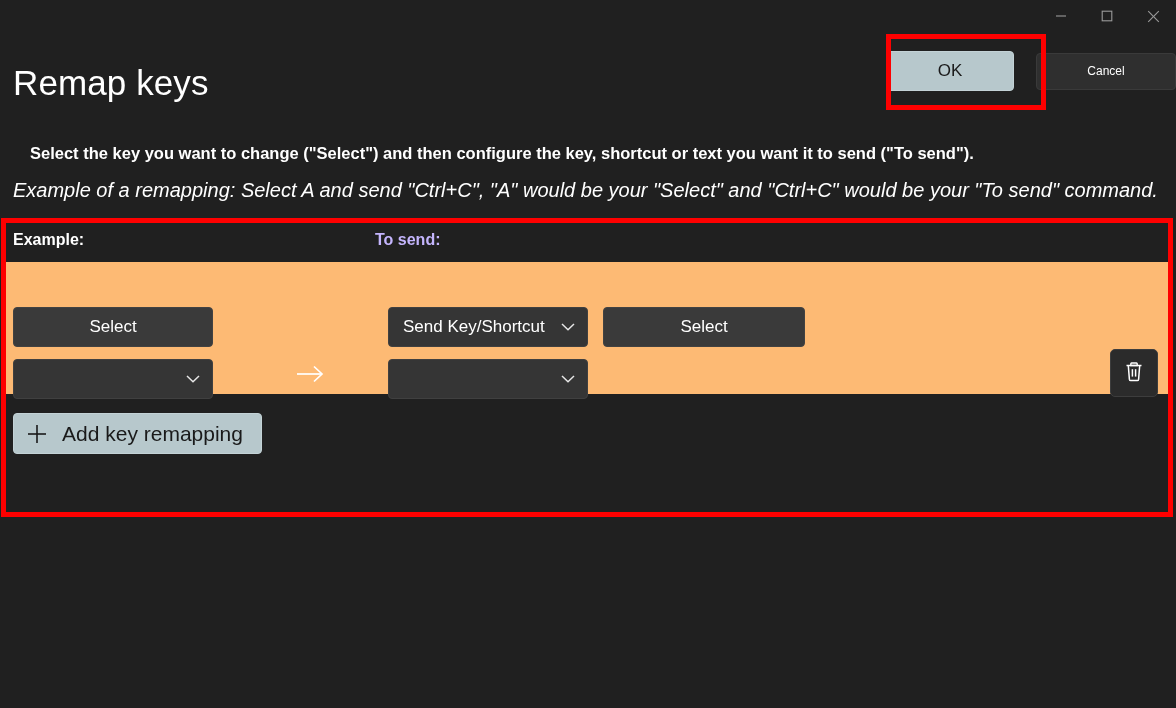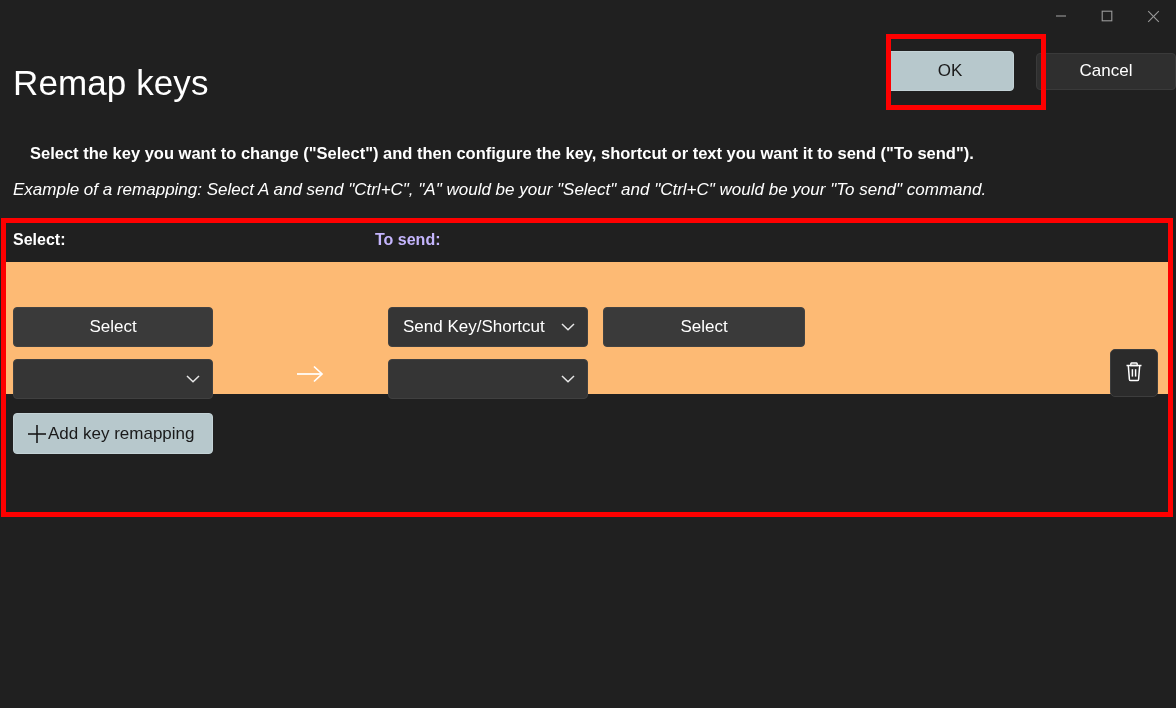--- a/index.html
+++ b/index.html
@@ -86,21 +86,21 @@
     cursor: default;
   }
 
   .btn-secondary {
     width: 140px;
     height: 37px;
     background: #2f2f2f;
     color: #ffffff;
     border: 1px solid #3a3a3a;
     border-radius: 4px;
-    font-size: 17px;
+    font-size: 12px;
     font-family: "Liberation Sans", sans-serif;
     display: flex;
     align-items: center;
     justify-content: center;
     margin-left: 14px;
     cursor: default;
   }
 
   
   .desc-bold {
@@ -112,21 +112,21 @@
     line-height: 24px;
     color: #ffffff;
     white-space: nowrap;
     margin-left: 17px;
   }
 
   .desc-italic {
     position: absolute;
     left: 13px;
     top: 178px;
-    font-size: 17px;
+    font-size: 20px;
     font-style: italic;
     line-height: 24px;
     color: #ffffff;
     white-space: nowrap;
   }
 
   
   .remap-panel {
     position: absolute;
     left: 4px;
@@ -296,22 +296,22 @@
     left: 9px;
     top: 192px;
     height: 41px;
     padding: 0 18px 0 12px;
     background: #b7c8cc;
     color: #1a1a1a;
     border: 1px solid #c3d2d6;
     border-radius: 4px;
     display: flex;
     align-items: center;
-    gap: 0;
-    font-size: 17px;
+    gap: 14px;
+    font-size: 21px;
     cursor: default;
   }
 
   .plus-icon {
     display: flex;
     align-items: center;
     justify-content: center;
     width: 22px;
     height: 22px;
     color: #1a1a1a;
@@ -379,21 +379,21 @@
   <div class="btn-primary">OK</div>
   <div class="btn-secondary">Cancel</div>
 </div>
 
 <div class="desc-bold">Select the key you want to change ("Select") and then configure the key, shortcut or text you want it to send ("To send").</div>
 <div class="desc-italic">Example of a remapping: Select A and send "Ctrl+C", "A" would be your "Select" and "Ctrl+C" would be your "To send" command.</div>
 
 <div class="remap-panel">
 
   <div class="panel-header">
-    <div class="hdr-select">Select:</div>
+    <div class="hdr-select">Example:</div>
     <div class="hdr-tosend">To send:</div>
   </div>
 
   <div class="remap-row">
 
     <div class="ctl-select-key">Select</div>
 
     <div class="ctl-select-combo">
       <span class="combo-value"></span>
       <span class="chevron">

